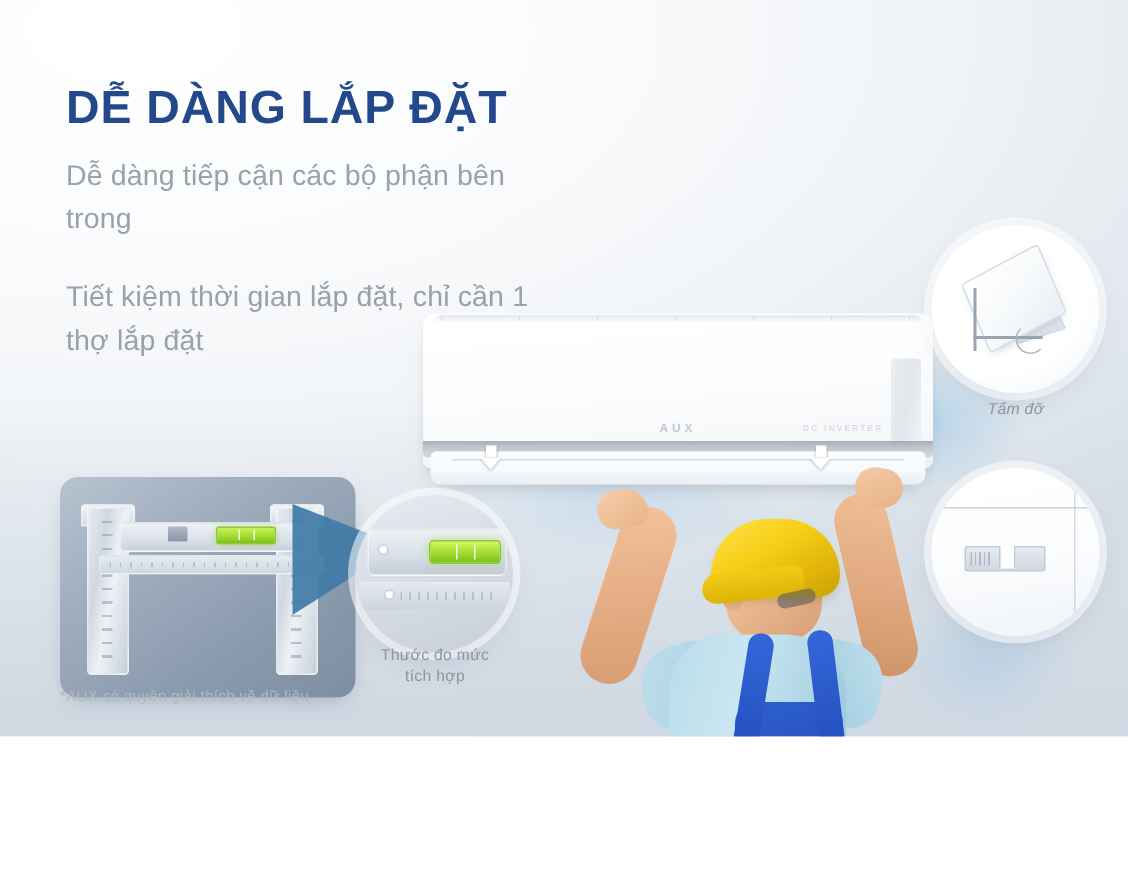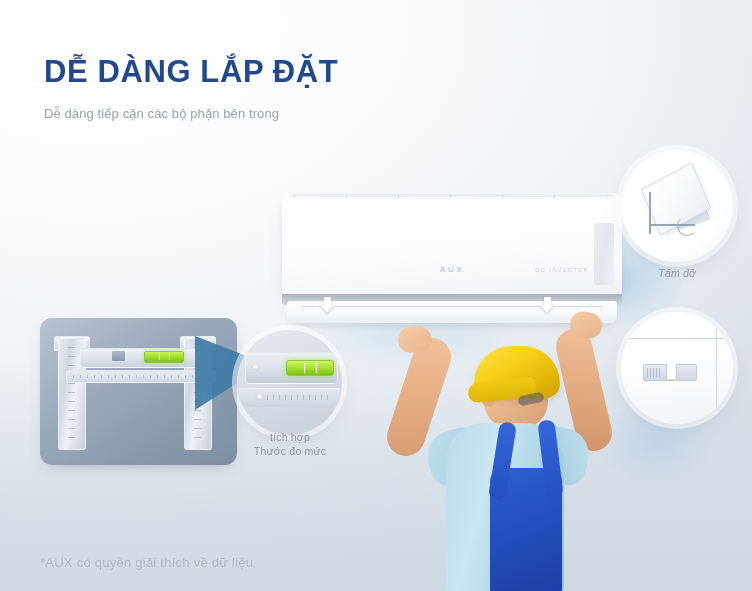--- a/index.html
+++ b/index.html
@@ -9,21 +9,21 @@
     background: #ffffff;
   }
   body {
     font-family: "Liberation Sans", sans-serif;
   }
 
   
   #poster {
     position: relative;
     width: 752px;
-    height: 591px;
+    height: 491px;
     overflow: hidden;
     background:
       radial-gradient(120% 95% at 12% 4%, #ffffff 0%, #fbfcfd 28%, #f1f4f7 58%, #e3e9ef 82%, #d7dee6 100%),
       linear-gradient(155deg, #ffffff 0%, #f4f7fa 40%, #e2e8ef 75%, #d5dce4 100%);
   }
   #poster::after {
     content: "";
     position: absolute;
     left: 0; right: 0; bottom: 0;
     height: 230px;
@@ -57,50 +57,50 @@
 
   .copy-title {
     font-size: 14.5px;
     font-weight: bold;
     color: #30343a;
     line-height: 1.45;
     margin: 0 0 4px 0;
     letter-spacing: 0.1px;
   }
   .copy-sub {
-    font-size: 13px;
+    font-size: 19px;
     color: #9aa1aa;
     line-height: 1.52;
     margin: 0;
     letter-spacing: 0.1px;
   }
 
   
   .footnote {
     position: absolute;
     left: 40px;
     bottom: 21px;
-    font-size: 13px;
+    font-size: 10px;
     color: #b2b9c2;
     letter-spacing: 0.25px;
     z-index: 45;
   }
 
   
   .ac-wrap {
     position: absolute;
     left: 282px;
     top: 193px;
     width: 340px;
     height: 146px;
     z-index: 20;
   }
   .ac-body {
     position: absolute;
-    left: 0; top: 0;
+    left: 0; top: 16px;
     width: 340px;
     height: 103px;
     border-radius: 9px 9px 5px 5px;
     background: linear-gradient(176deg, #ffffff 0%, #fdfdfe 45%, #f6f8fa 78%, #eef1f5 100%);
     box-shadow:
       0 1px 0 rgba(255,255,255,0.9) inset,
       0 10px 18px -8px rgba(110,125,145,0.35),
       0 2px 3px rgba(120,135,155,0.12);
   }
   .ac-top-vent {
@@ -669,20 +669,21 @@
   <div class="glow glow-b"></div>
   <div class="glow glow-c"></div>
 
   <h1 class="headline">DỄ DÀNG LẮP ĐẶT</h1>
 
   <div class="copy-block b1">
     <p class="copy-sub">Dễ dàng tiếp cận các bộ phận bên trong</p>
   </div>
 
   <div class="copy-block b2">
+    <p class="copy-sub">Tiết kiệm thời gian lắp đặt, chỉ cần 1 thợ lắp đặt</p>
   </div>
 
   <div class="ac-wrap">
     <div class="ac-body">
       <div class="ac-top-vent"></div>
       <div class="ac-side-grill"></div>
       <div class="ac-brand">AUX</div>
       <div class="ac-model">DC INVERTER</div>
     </div>
     <div class="ac-shadow-lip"></div>
@@ -752,19 +753,19 @@
     <div class="lv-art">
       <div class="lv-rail">
         <div class="lv-vial"></div>
       </div>
       <div class="lv-rail-low"></div>
       <div class="lv-screw a"></div>
       <div class="lv-screw b"></div>
     </div>
   </div>
   <div class="badge-label" id="label-level">
+    <div>Thước đo mức</div>
     <div>tích hợp</div>
-    <div>Thước đo mức</div>
   </div>
 
   <div class="footnote">*AUX có quyền giải thích về dữ liệu</div>
 
 </div>
 
 </body></html>

